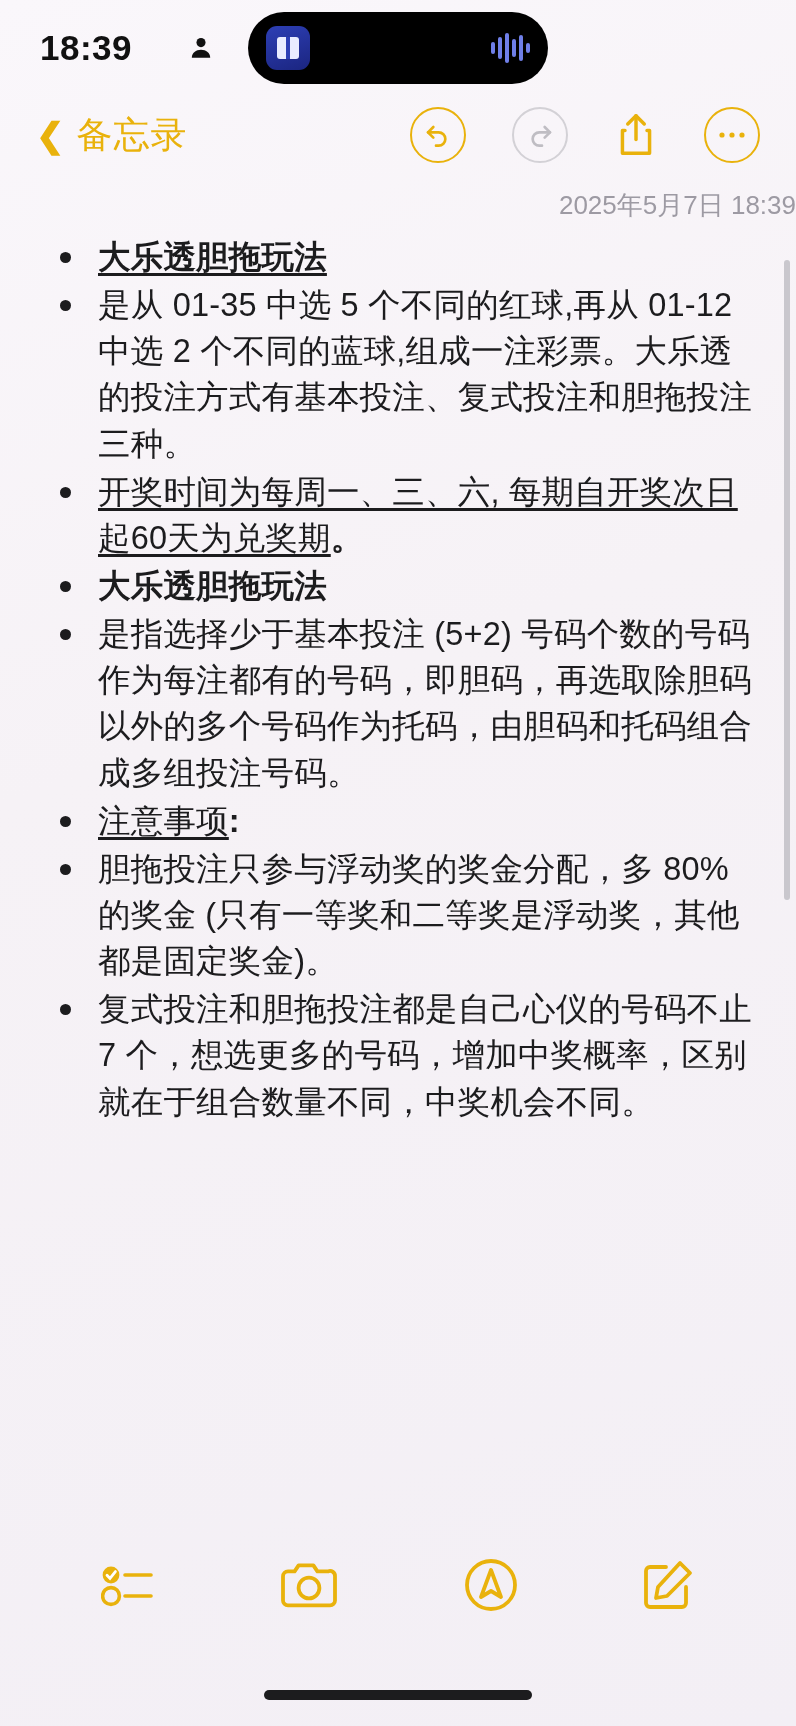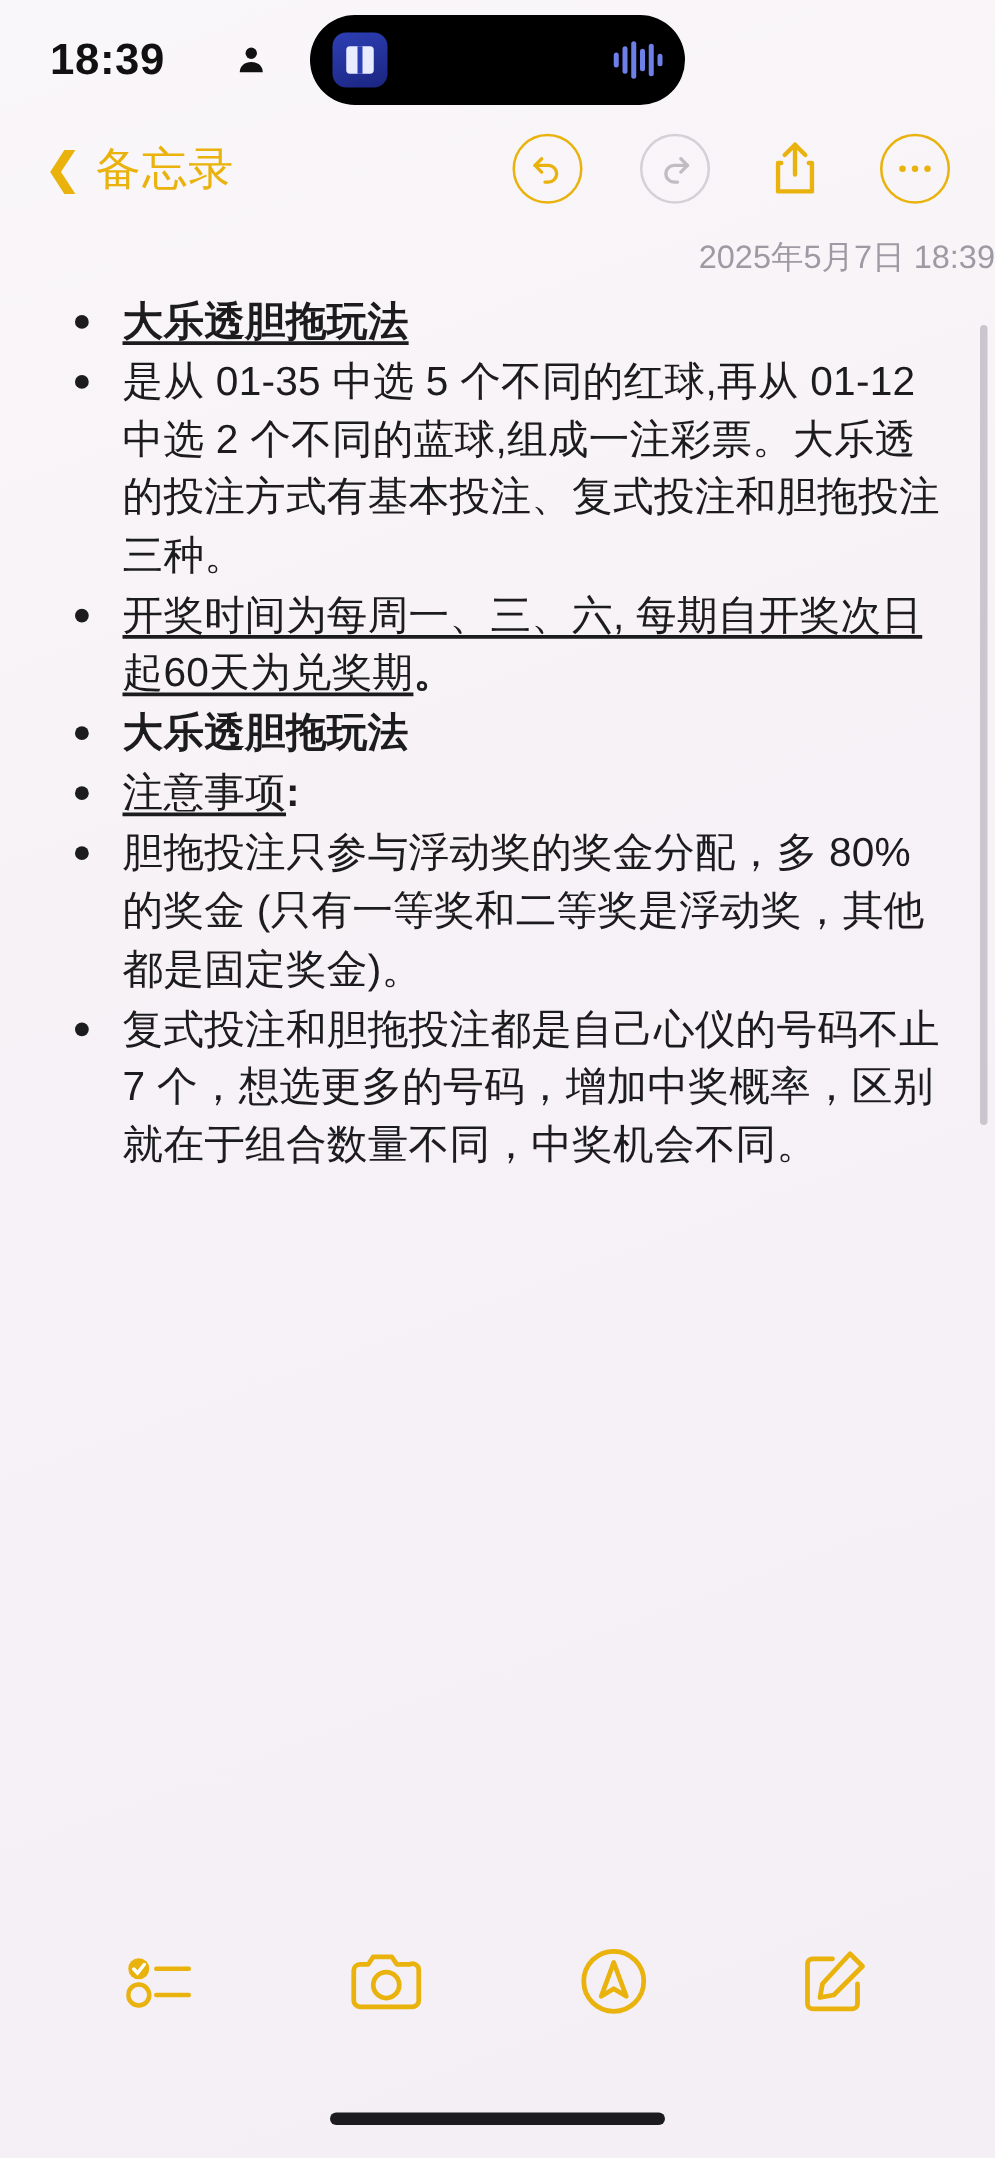--- a/index.html
+++ b/index.html
@@ -303,20 +303,23 @@
       </li>
       <li>
         <span>是从 01-35 中选 5 个不同的红球,再从 01-12 中选 2 个不同的蓝球,组成一注彩票。大乐透的投注方式有基本投注、复式投注和胆拖投注三种。</span>
       </li>
       <li class="ul-partial">
         <span class="u">开奖时间为每周一、三、六, 每期自开奖次日起60天为兑奖期</span><span class="nb">。</span>
       </li>
       <li class="bold">
         <span>大乐透胆拖玩法</span>
       </li>
+      <li>
+        <span>是指选择少于基本投注 (5+2) 号码个数的号码作为每注都有的号码，即胆码，再选取除胆码以外的多个号码作为托码，由胆码和托码组合成多组投注号码。</span>
+      </li>
       <li class="ul-partial">
         <span class="u">注意事项</span><span class="nb">:</span>
       </li>
       <li>
         <span>胆拖投注只参与浮动奖的奖金分配，多 80% 的奖金 (只有一等奖和二等奖是浮动奖，其他都是固定奖金)。</span>
       </li>
       <li>
         <span>复式投注和胆拖投注都是自己心仪的号码不止 7 个，想选更多的号码，增加中奖概率，区别就在于组合数量不同，中奖机会不同。</span>
       </li>
     </ul>

